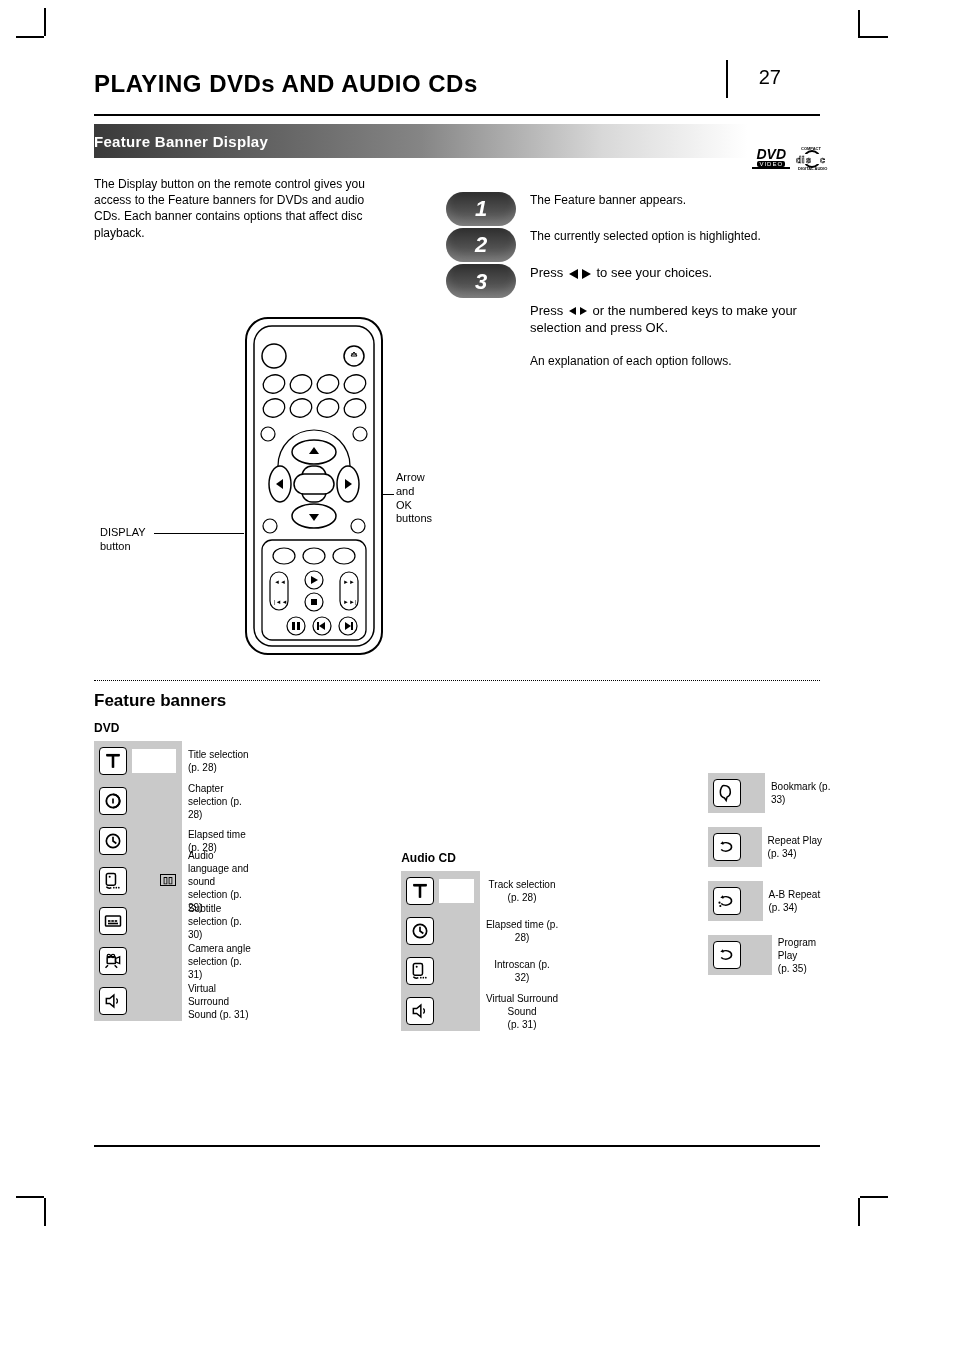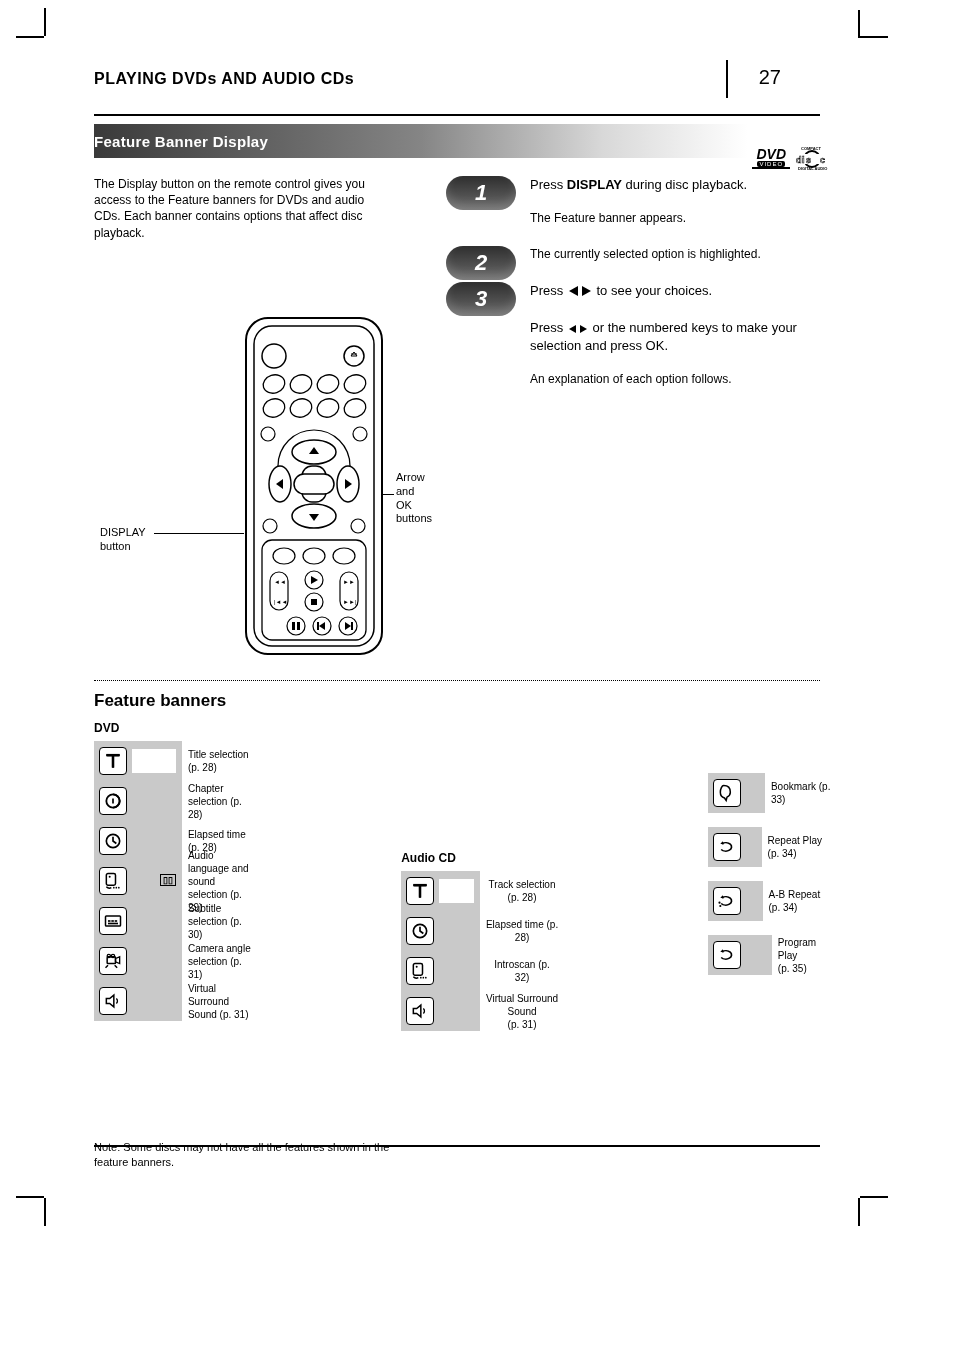--- a/index.html
+++ b/index.html
@@ -21,21 +21,21 @@
   .crop.bl-h { left:16px; top:1196px; width:28px; height:2px; }
   .crop.br-v { left:858px; top:1198px; width:2px; height:28px; }
   .crop.br-h { left:860px; top:1196px; width:28px; height:2px; }
 
   .page {
     position:absolute; left:94px; top:70px; width:726px;
   }
   .header {
     position:relative; height:40px;
   }
-  .header-title { font-size:16px; font-weight:bold; letter-spacing:0.5px;text-align:right; }
+  .header-title { font-size:24px; font-weight:bold; letter-spacing:0.5px;text-align:right; }
   .page-num { position:absolute; right:39px; top:-4px; font-size:20px; }
   .page-num-rule { position:absolute; right:92px; top:-10px; width:2px; height:38px; background:#000; }
   .hr1 { height:2px; background:#000; margin-top:4px; }
   .gradbar {
     display:flex; align-items:center; height:34px; margin-top:8px;
     background: linear-gradient(to right, #3a3a3a 0%, #858585 45%, #d8d8d8 70%, #ffffff 90%);
   }
   .gradbar-title { color:#fff; font-weight:bold; font-size:15px; letter-spacing:0.3px; }
   .logos { position:absolute; right:-8px; top:74px; display:flex; gap:6px; align-items:center; }
   .dvd-logo { font-style:italic; font-weight:bold; font-size:14px; border-bottom:2px solid #000; padding:0 4px; line-height:1.05; display:flex; flex-direction:column; align-items:center; }
@@ -211,21 +211,20 @@
       <div class="callout right-label" style="white-space:pre-line;">Arrow 
 and OK 
 buttons</div>
       <div class="callout left-label" style="white-space:pre-line;">DISPLAY 
 button</div>
     </div>
 
     <div class="steps">
       <div class="step">
         <div class="step-num">1</div>
-        <div class="step-head"><span>Press </span><b>DISPLAY</b><span> during disc playback.</span></div>
         <div class="step-sub">The Feature banner appears.</div>
       </div>
       <div class="step">
         <div class="step-num">2</div>
         <div class="step-sub">The currently selected option is highlighted.</div>
       </div>
       <div class="step">
         <div class="step-num">3</div>
         <div class="step-head"><span>Press </span><span class="sym tri left"></span><span class="sym tri right"></span><span> to see your choices.</span></div>
       </div>
@@ -405,21 +404,20 @@
               </div>
               <div class="banner-field"></div>
             </div>
             <div class="banner-caption" style="white-space: pre-line;">Program Play 
 (p. 35)</div>
           </div>
         </div>
     </div>
   </div>
 
-  <div class="note" style="position:absolute; top:1060px;">Note: Some discs may not have all the features shown in the feature banners.</div>
 
   <div style="position:absolute; top:1075px; left:0; width:726px; height:2px; background:#000;"></div>
 </div>
 
 <div class="page-foot"></div>
 
 <svg width="0" height="0" style="position:absolute">
   <defs>
     <g id="ic-title">
         <path d="M5 5 h14 M12 5 v14" stroke="#000" stroke-width="2.5" fill="none"></path>

